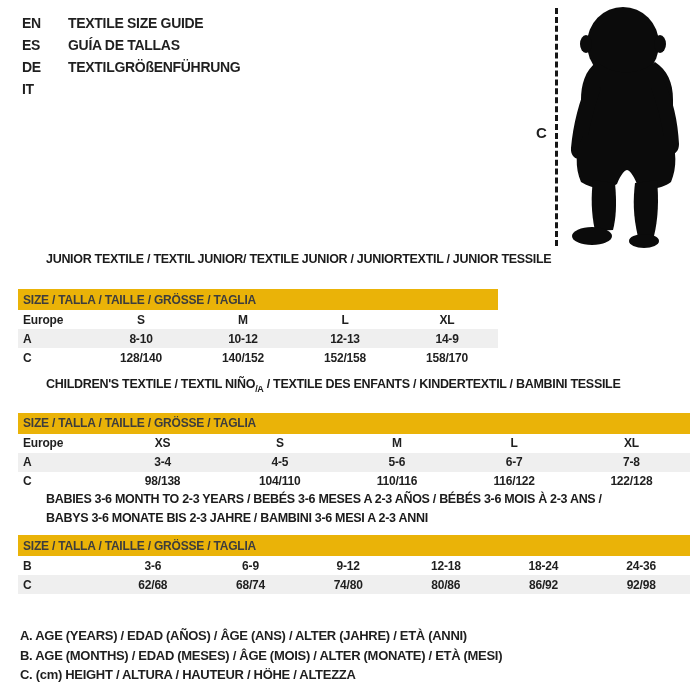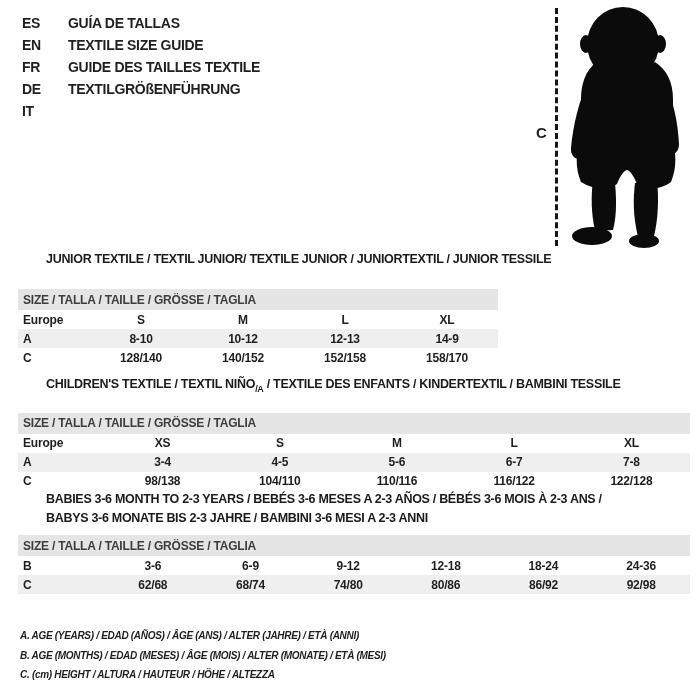--- a/index.html
+++ b/index.html
@@ -30,50 +30,46 @@
     font-size: 12.5px; font-weight: bold; letter-spacing: -0.3px; line-height: 19px; color: #1b1b1b; margin-left: 28px;
   }
   .mt-1 { margin-top: 20px; }
   .mt-2 { margin-top: 14px; }
   .mt-3 { margin-top: 7px; }
 
   table { border-collapse: collapse; table-layout: fixed; }
   .tbl-junior { width: 480px; }
   .tbl-children, .tbl-babies { width: 672px; }
   th.size-header {
-    background: #e5e5e5; color: #3d3d3d; font-size: 12px; font-weight: bold;
+    background: #eab308; color: #3d3d3d; font-size: 12px; font-weight: bold;
     text-align: left; padding-left: 5px; height: 21px; letter-spacing: -0.2px;
   }
   td { font-size: 12px; font-weight: bold; height: 19px; text-align: center; letter-spacing: -0.2px; }
   td.row-label { text-align: left; padding-left: 5px; margin-top: 7px; }
   tr.shaded { background: #efefef; }
 
   
   .footnotes { position: absolute; top: 626px; left: 20px; }
-  .footnote { font-size: 10px; font-weight: bold; letter-spacing: -0.3px; line-height: 19.5px; font-style: italic; }
+  .footnote { font-size: 13px; font-weight: bold; letter-spacing: -0.3px; line-height: 19.5px; }
 
   sub { font-size: 9px; }
 </style>
 </head>
 <body>
 
 <div class="page">
 
   <div class="languages">
     <div class="lang-row">
+      <span class="lang-code">EN</span>
+      <span class="lang-label">TEXTILE SIZE GUIDE</span>
+    </div>
+    <div class="lang-row">
       <span class="lang-code">ES</span>
       <span class="lang-label">GUÍA DE TALLAS</span>
-    </div>
-    <div class="lang-row">
-      <span class="lang-code">EN</span>
-      <span class="lang-label">TEXTILE SIZE GUIDE</span>
-    </div>
-    <div class="lang-row">
-      <span class="lang-code">FR</span>
-      <span class="lang-label">GUIDE DES TAILLES TEXTILE</span>
     </div>
     <div class="lang-row">
       <span class="lang-code">DE</span>
       <span class="lang-label">TEXTILGRÖßENFÜHRUNG</span>
     </div>
     <div class="lang-row">
       <span class="lang-code">IT</span>
     </div>
   </div>
 

